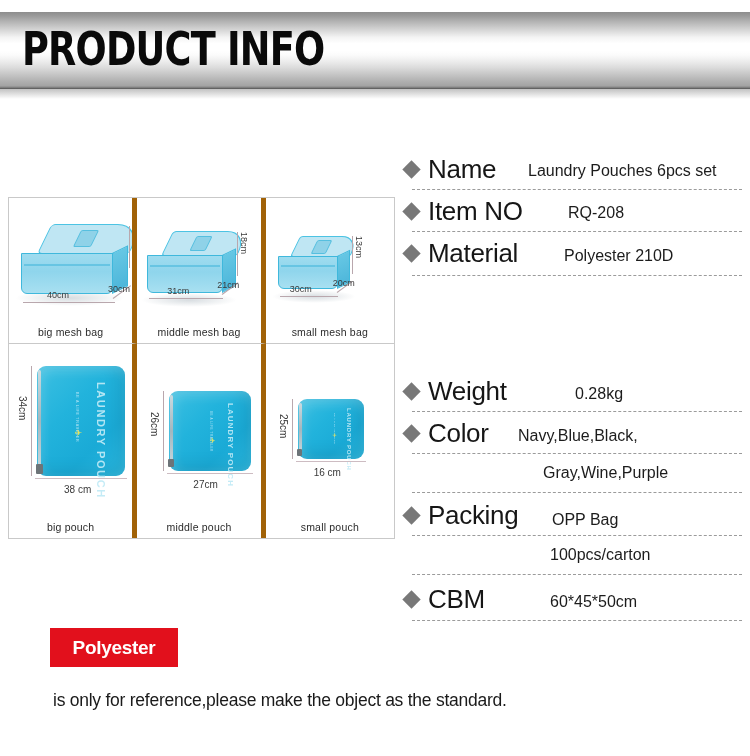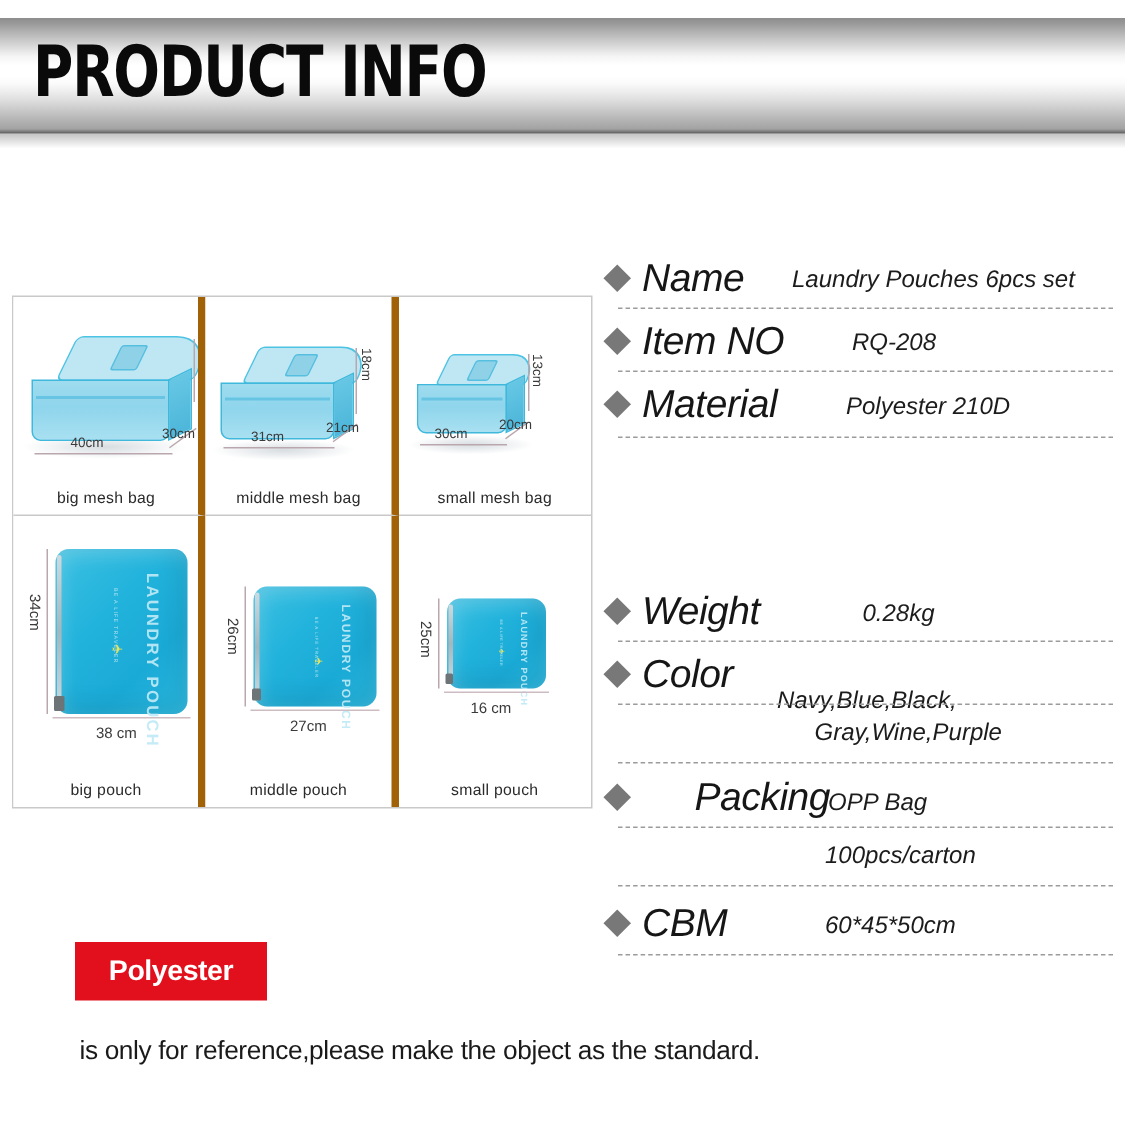--- a/index.html
+++ b/index.html
@@ -113,21 +113,21 @@
     position:absolute;color:#bfeaf6;font-weight:bold;letter-spacing:1.6px;
     writing-mode:vertical-rl;white-space:nowrap;opacity:.92;
   }
   .pouch-sub{
     position:absolute;color:#cfeefa;writing-mode:vertical-rl;white-space:nowrap;opacity:.8;
   }
   .pouch-plane{position:absolute;color:#e9e55a;}
   .pouch-ground{position:absolute;height:1px;background:#cdbcc2;}
 
   
-  #spec-list{position:absolute;left:400px;top:166px;width:348px;height:482px;font-style:italic;}
+  #spec-list{position:absolute;left:400px;top:150px;width:348px;height:482px;}
   .spec-row{position:absolute;left:0;width:348px;}
   .spec-diamond{
     position:absolute;left:5px;width:13px;height:13px;background:#787878;
     transform:rotate(45deg);
   }
   .spec-key{
     position:absolute;left:28px;font-size:26px;color:#161616;
     letter-spacing:-.3px;white-space:nowrap;
   }
   .spec-val{
@@ -303,31 +303,31 @@
   <div class="spec-row" style="top:222px;height:42px;">
     <div class="spec-diamond" style="top:13px;"></div>
     <div class="spec-key" style="top:4px;">Weight</div>
     <div class="spec-val" style="left:175px;top:13px;">0.28kg</div>
     <div class="spec-dash" style="top:39px;"></div>
   </div>
 
   <div class="spec-row" style="top:264px;height:42px;">
     <div class="spec-diamond" style="top:13px;"></div>
     <div class="spec-key" style="top:4px;">Color</div>
-    <div class="spec-val" style="left:118px;top:13px;margin-top:16px;">Navy,Blue,Black,</div>
+    <div class="spec-val" style="left:118px;top:13px;">Navy,Blue,Black,</div>
     <div class="spec-dash" style="top:39px;"></div>
   </div>
   <div class="spec-row" style="top:306px;height:40px;">
     <div class="spec-val" style="left:143px;top:8px;">Gray,Wine,Purple</div>
     <div class="spec-dash" style="top:36px;"></div>
   </div>
 
   <div class="spec-row" style="top:346px;height:42px;">
     <div class="spec-diamond" style="top:13px;"></div>
-    <div class="spec-key" style="top:4px;margin-left:35px;">Packing</div>
+    <div class="spec-key" style="top:4px;">Packing</div>
     <div class="spec-val" style="left:152px;top:15px;">OPP Bag</div>
     <div class="spec-dash" style="top:39px;"></div>
   </div>
   <div class="spec-row" style="top:388px;height:40px;">
     <div class="spec-val" style="left:150px;top:8px;">100pcs/carton</div>
     <div class="spec-dash" style="top:36px;"></div>
   </div>
 
   <div class="spec-row" style="top:428px;height:44px;">
     <div class="spec-diamond" style="top:15px;"></div>

